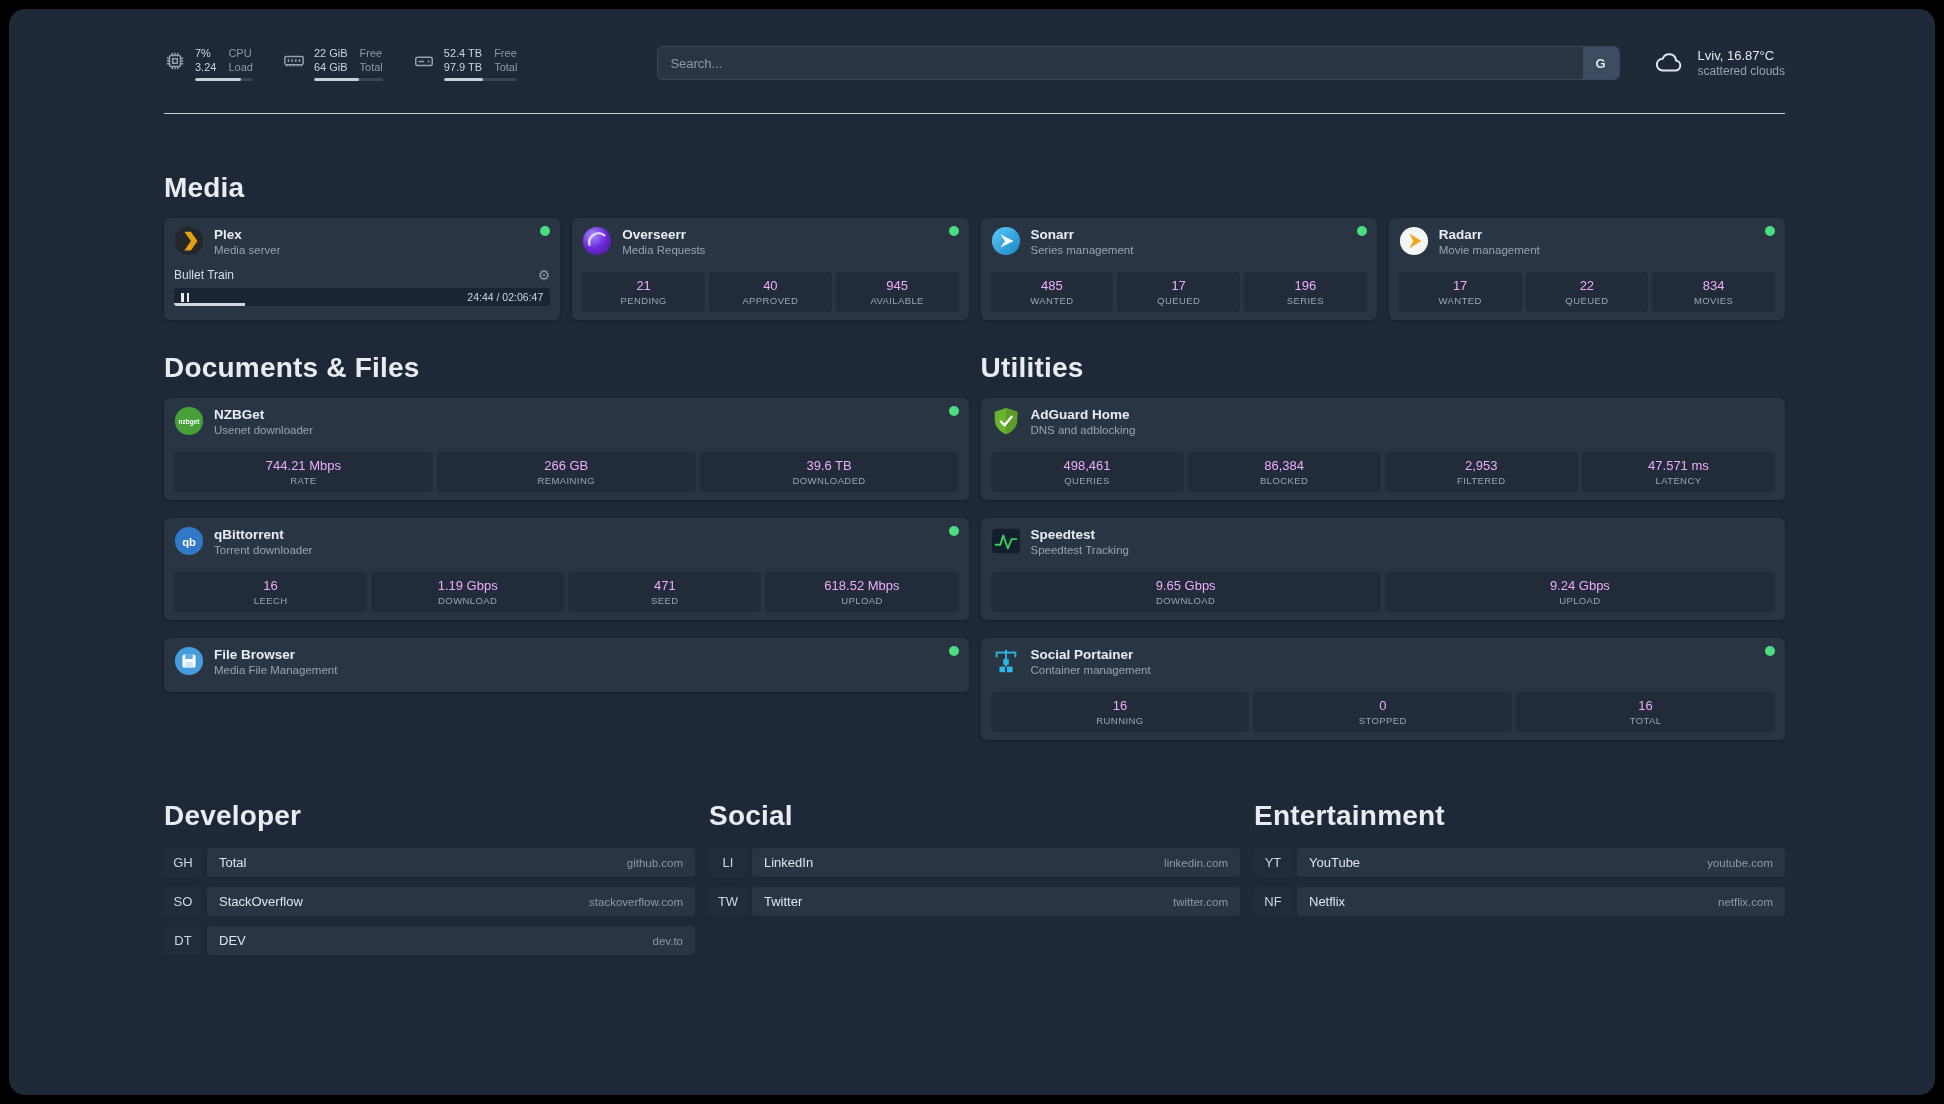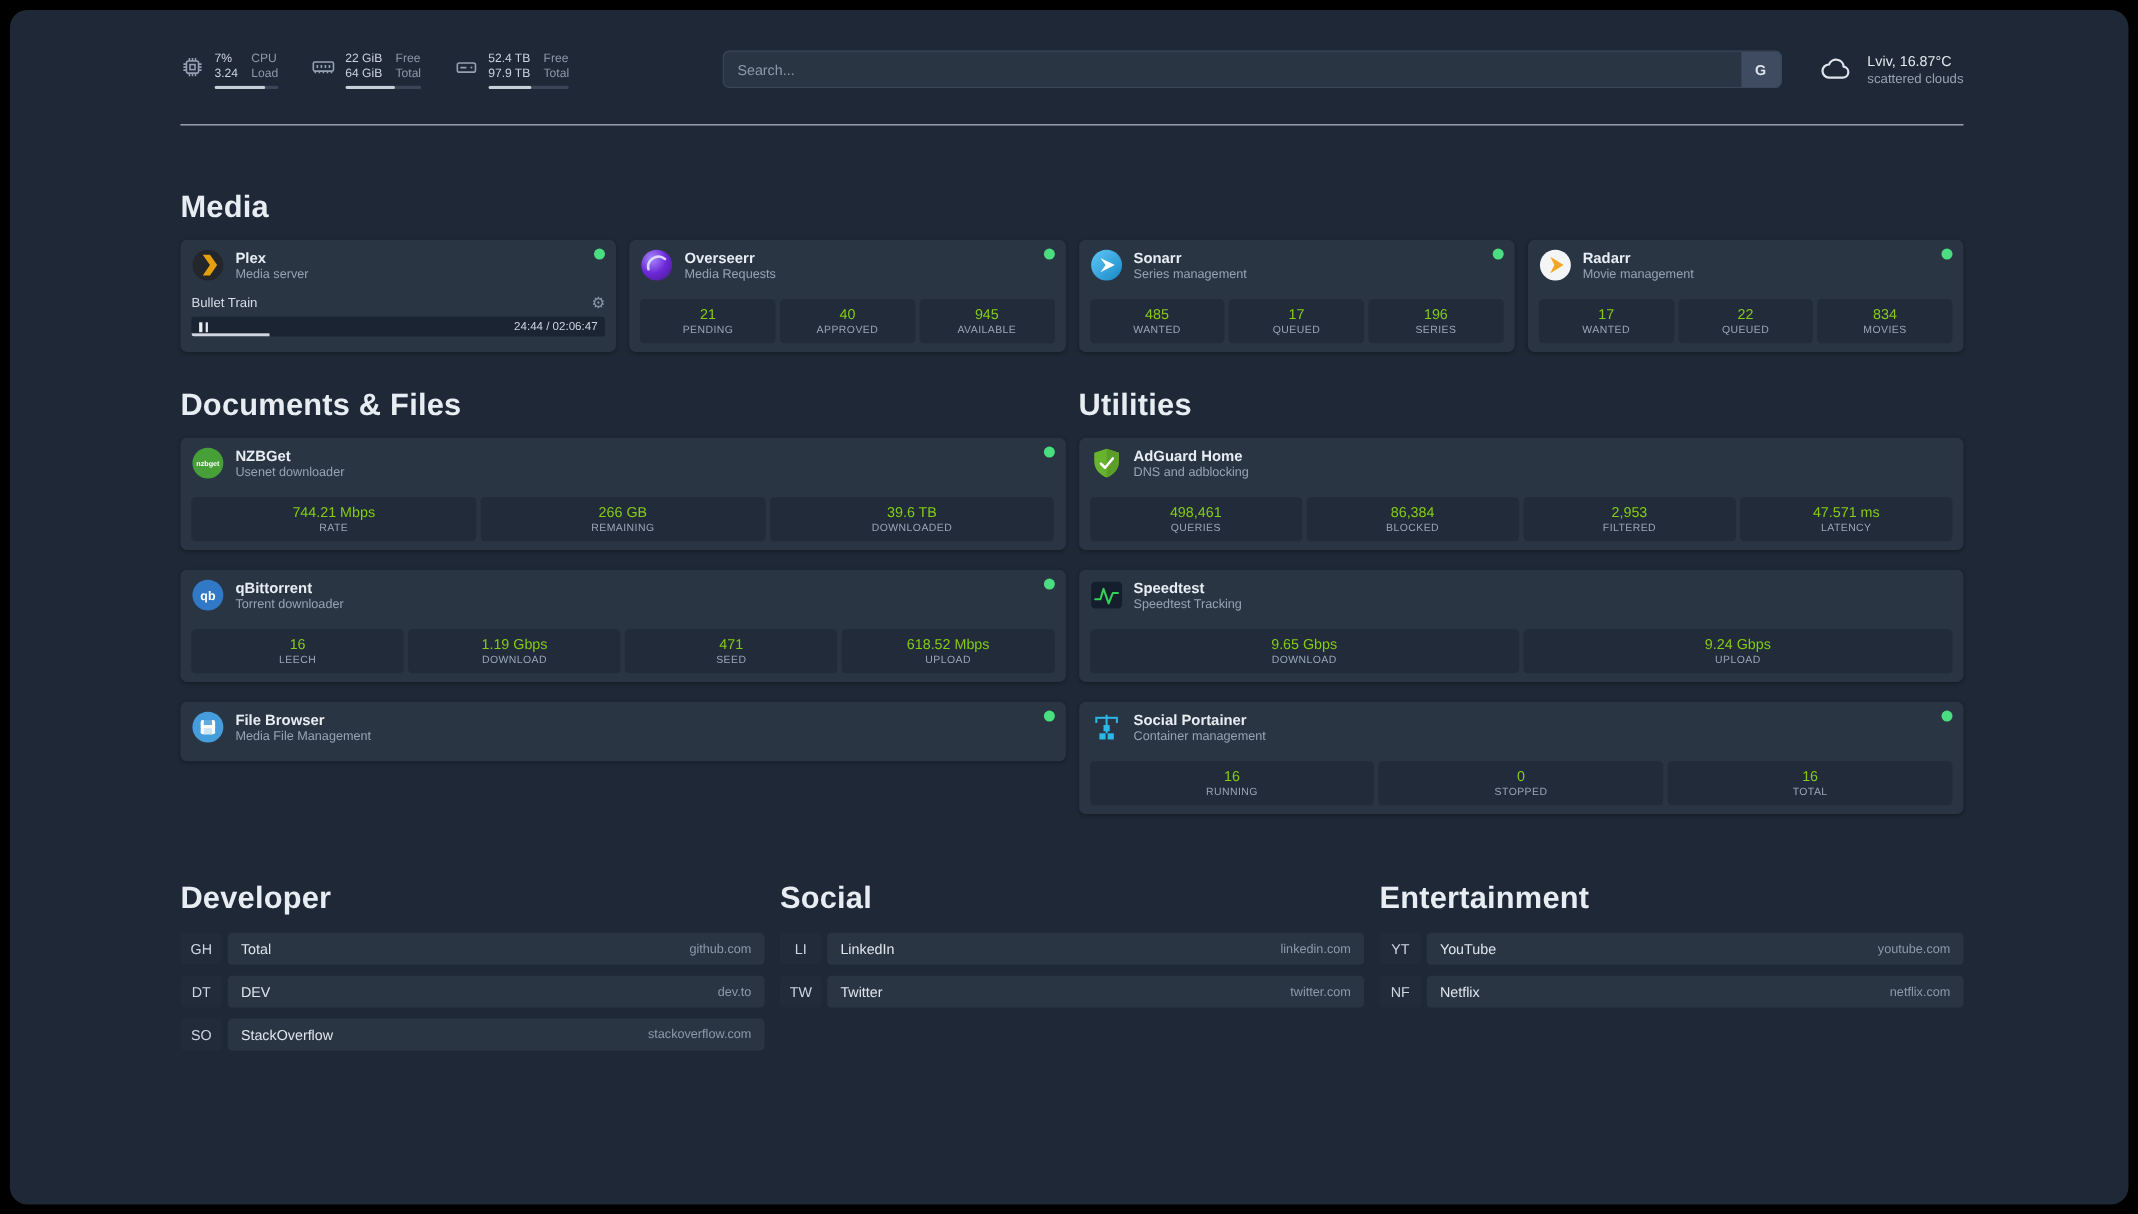--- a/index.html
+++ b/index.html
@@ -37,21 +37,21 @@
   .card{background:#2a3544;border-radius:6px;padding:8px 10px;min-height:100px;box-shadow:0 1px 3px rgba(0,0,0,.25)}
   .card.short{min-height:0}
   .card-header{display:flex;align-items:flex-start;gap:10px;height:38px}
   .svc-icon{width:30px;height:30px;flex:none}
   .svc-texts{display:flex;flex-direction:column;justify-content:center}
   .svc-name{font-size:13.5px;font-weight:600;color:#e8edf3;line-height:17px}
   .svc-desc{font-size:11.5px;color:#97a3b3;line-height:14px}
   .status-dot{width:10px;height:10px;border-radius:50%;background:#4ade80;margin-left:auto;flex:none}
   .stats-row{display:flex;gap:4px;margin-top:8px}
   .stat{flex:1;background:#212b3a;border-radius:4px;text-align:center;padding:6px 2px 5px}
-  .stat-value{font-size:13px;color:#84cc16;line-height:16px}
+  .stat-value{font-size:13px;color:#f0abfc;line-height:16px}
   .stat-label{font-size:9.5px;font-weight:normal;color:#9aa7b9;letter-spacing:.4px;line-height:13px}
 
   
   .player{margin-top:4px}
   .player-top{display:flex;align-items:center}
   .player-track{font-size:12px;color:#d6dde6}
   .gear{margin-left:auto;color:#8d99a9;font-size:14px;line-height:1;cursor:pointer}
   .player-bar{position:relative;height:18px;background:#1a2432;border-radius:3px;margin-top:6px;display:flex;align-items:center;padding:0 7px;overflow:hidden}
   .pause-btn{display:flex;align-items:center;justify-content:center;gap:3px;cursor:pointer}
   .pause-btn i{display:block;width:2.5px;height:9px;background:#e8edf3}
@@ -478,33 +478,33 @@
     <div class="bm-col">
       <h2 class="section-title bm-title">Developer</h2>
       <div class="bm-row">
         <span class="bm-abbr">GH</span>
         <span class="bm-main">
           <span class="bm-name">Total</span>
           <span class="bm-url">github.com</span>
         </span>
       </div>
       <div class="bm-row">
+        <span class="bm-abbr">SO</span>
+        <span class="bm-main">
+          <span class="bm-name">StackOverflow</span>
+          <span class="bm-url">stackoverflow.com</span>
+        </span>
+      </div>
+      <div class="bm-row">
         <span class="bm-abbr">DT</span>
         <span class="bm-main">
           <span class="bm-name">DEV</span>
           <span class="bm-url">dev.to</span>
         </span>
       </div>
-      <div class="bm-row">
-        <span class="bm-abbr">SO</span>
-        <span class="bm-main">
-          <span class="bm-name">StackOverflow</span>
-          <span class="bm-url">stackoverflow.com</span>
-        </span>
-      </div>
     </div>
 
     <div class="bm-col">
       <h2 class="section-title bm-title">Social</h2>
       <div class="bm-row">
         <span class="bm-abbr">LI</span>
         <span class="bm-main">
           <span class="bm-name">LinkedIn</span>
           <span class="bm-url">linkedin.com</span>
         </span>

